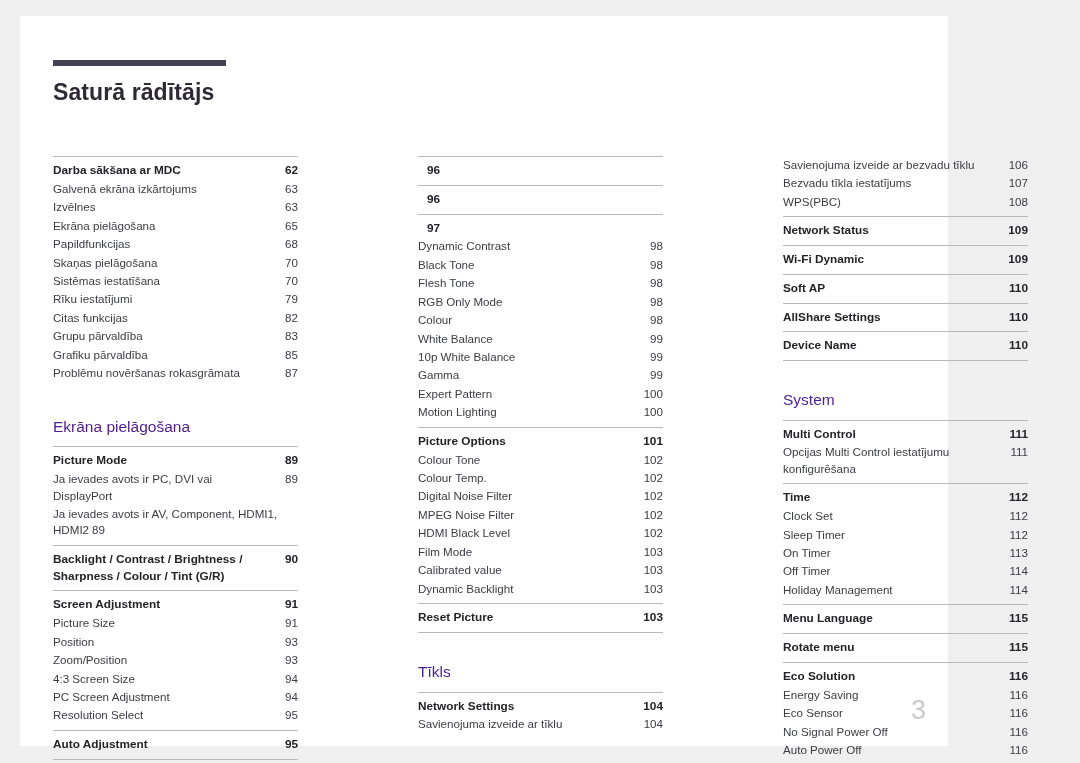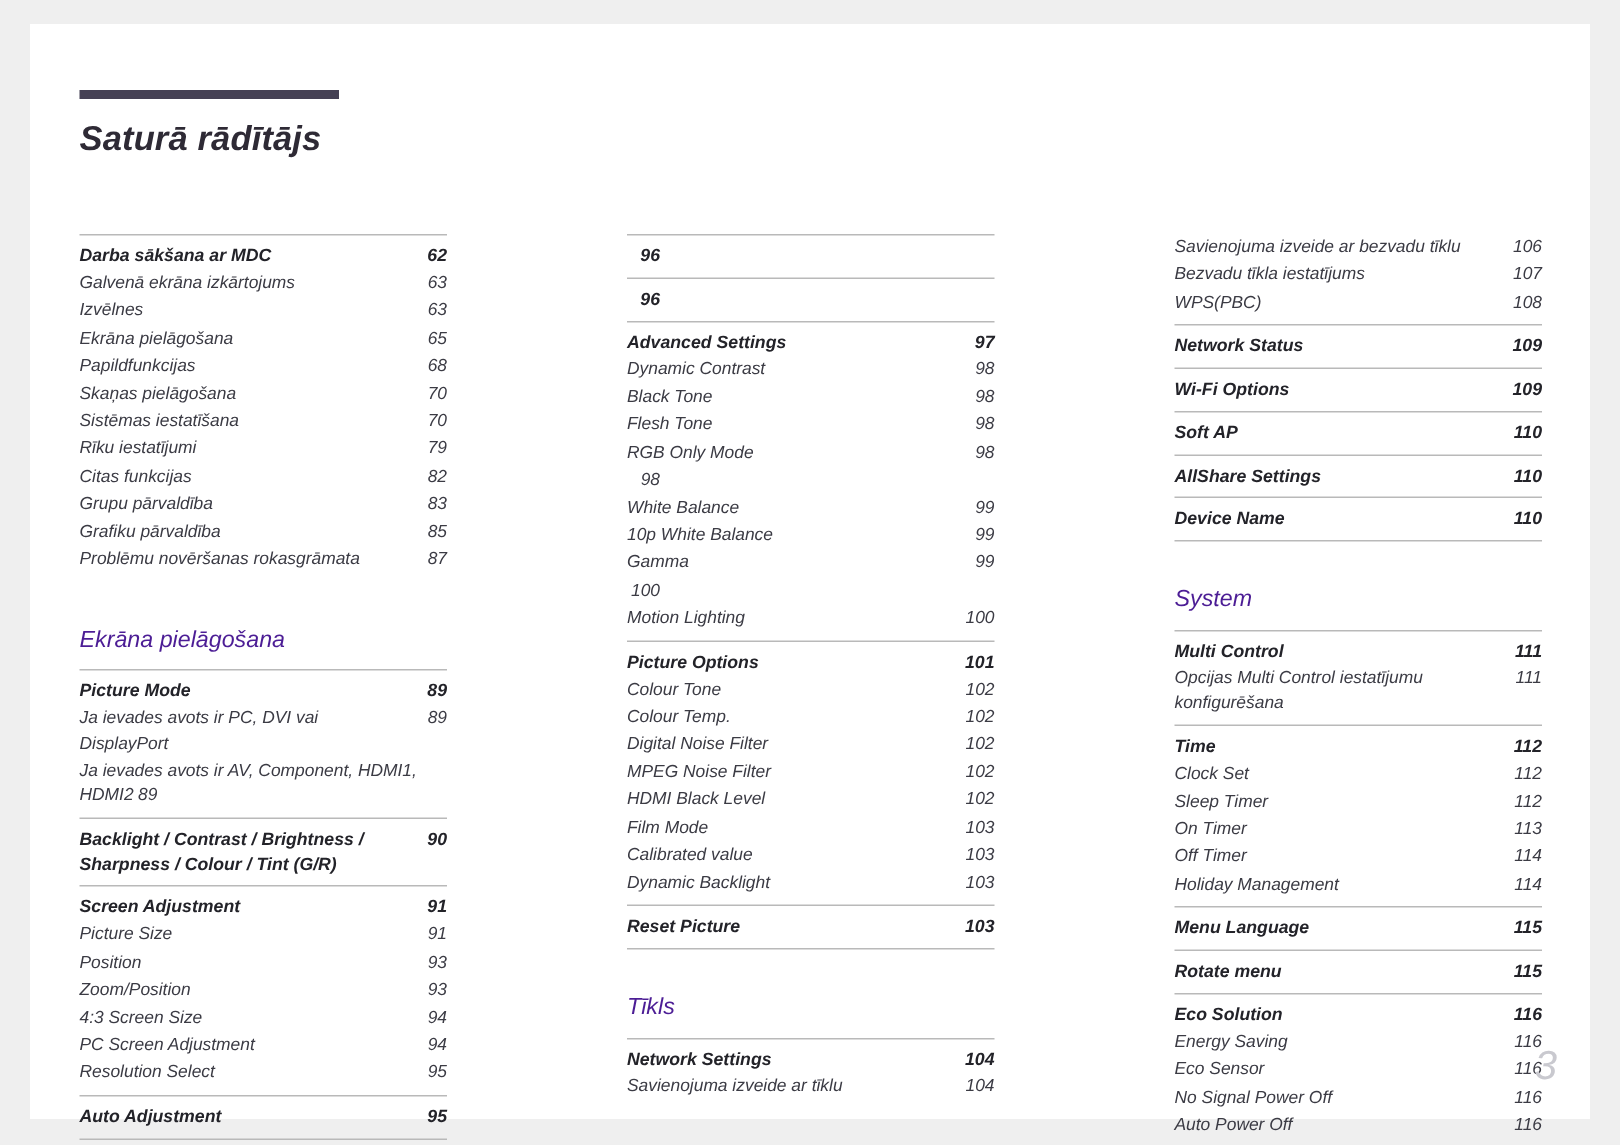--- a/index.html
+++ b/index.html
@@ -10,24 +10,23 @@
     width: 1080px;
     height: 763px;
     background: #efefef;
     font-family: "Liberation Sans", sans-serif;
     overflow: hidden;
   }
   .page {
     position: absolute;
     left: 20px;
     top: 16px;
-    width: 1040px;
+    width: 928px;
     height: 730px;
     background: #ffffff;
-    font-style: italic;
   }
   .content {
     position: absolute;
     left: 33px;
     top: 44px;
     width: 985px;
     height: 650px;
   }
 
   
@@ -261,55 +260,56 @@
               <span class="pg">96</span>
             </div>
           </div>
           <div class="group">
             <div class="entry head">
               <span class="pg">96</span>
             </div>
           </div>
           <div class="group">
             <div class="entry head">
-              <span class="label">Advanced Settings</span>
               <span class="pg">97</span>
             </div>
             <div class="entry">
               <span class="label">Dynamic Contrast</span>
               <span class="pg">98</span>
             </div>
             <div class="entry">
               <span class="label">Black Tone</span>
               <span class="pg">98</span>
             </div>
             <div class="entry">
               <span class="label">Flesh Tone</span>
               <span class="pg">98</span>
             </div>
             <div class="entry">
               <span class="label">RGB Only Mode</span>
               <span class="pg">98</span>
             </div>
             <div class="entry">
+              <span class="label">Colour</span>
               <span class="pg">98</span>
             </div>
             <div class="entry">
               <span class="label">White Balance</span>
               <span class="pg">99</span>
             </div>
             <div class="entry">
               <span class="label">10p White Balance</span>
               <span class="pg">99</span>
             </div>
             <div class="entry">
               <span class="label">Gamma</span>
               <span class="pg">99</span>
             </div>
             <div class="entry">
+              <span class="label">Expert Pattern</span>
               <span class="pg">100</span>
             </div>
             <div class="entry">
               <span class="label">Motion Lighting</span>
               <span class="pg">100</span>
             </div>
           </div>
           <div class="group">
             <div class="entry head">
               <span class="label">Picture Options</span>
@@ -382,21 +382,21 @@
             </div>
           </div>
           <div class="group">
             <div class="entry head">
               <span class="label">Network Status</span>
               <span class="pg">109</span>
             </div>
           </div>
           <div class="group">
             <div class="entry head">
-              <span class="label">Wi-Fi Options</span>
+              <span class="label">Wi-Fi Dynamic</span>
               <span class="pg">109</span>
             </div>
           </div>
           <div class="group">
             <div class="entry head">
               <span class="label">Soft AP</span>
               <span class="pg">110</span>
             </div>
           </div>
           <div class="group">

